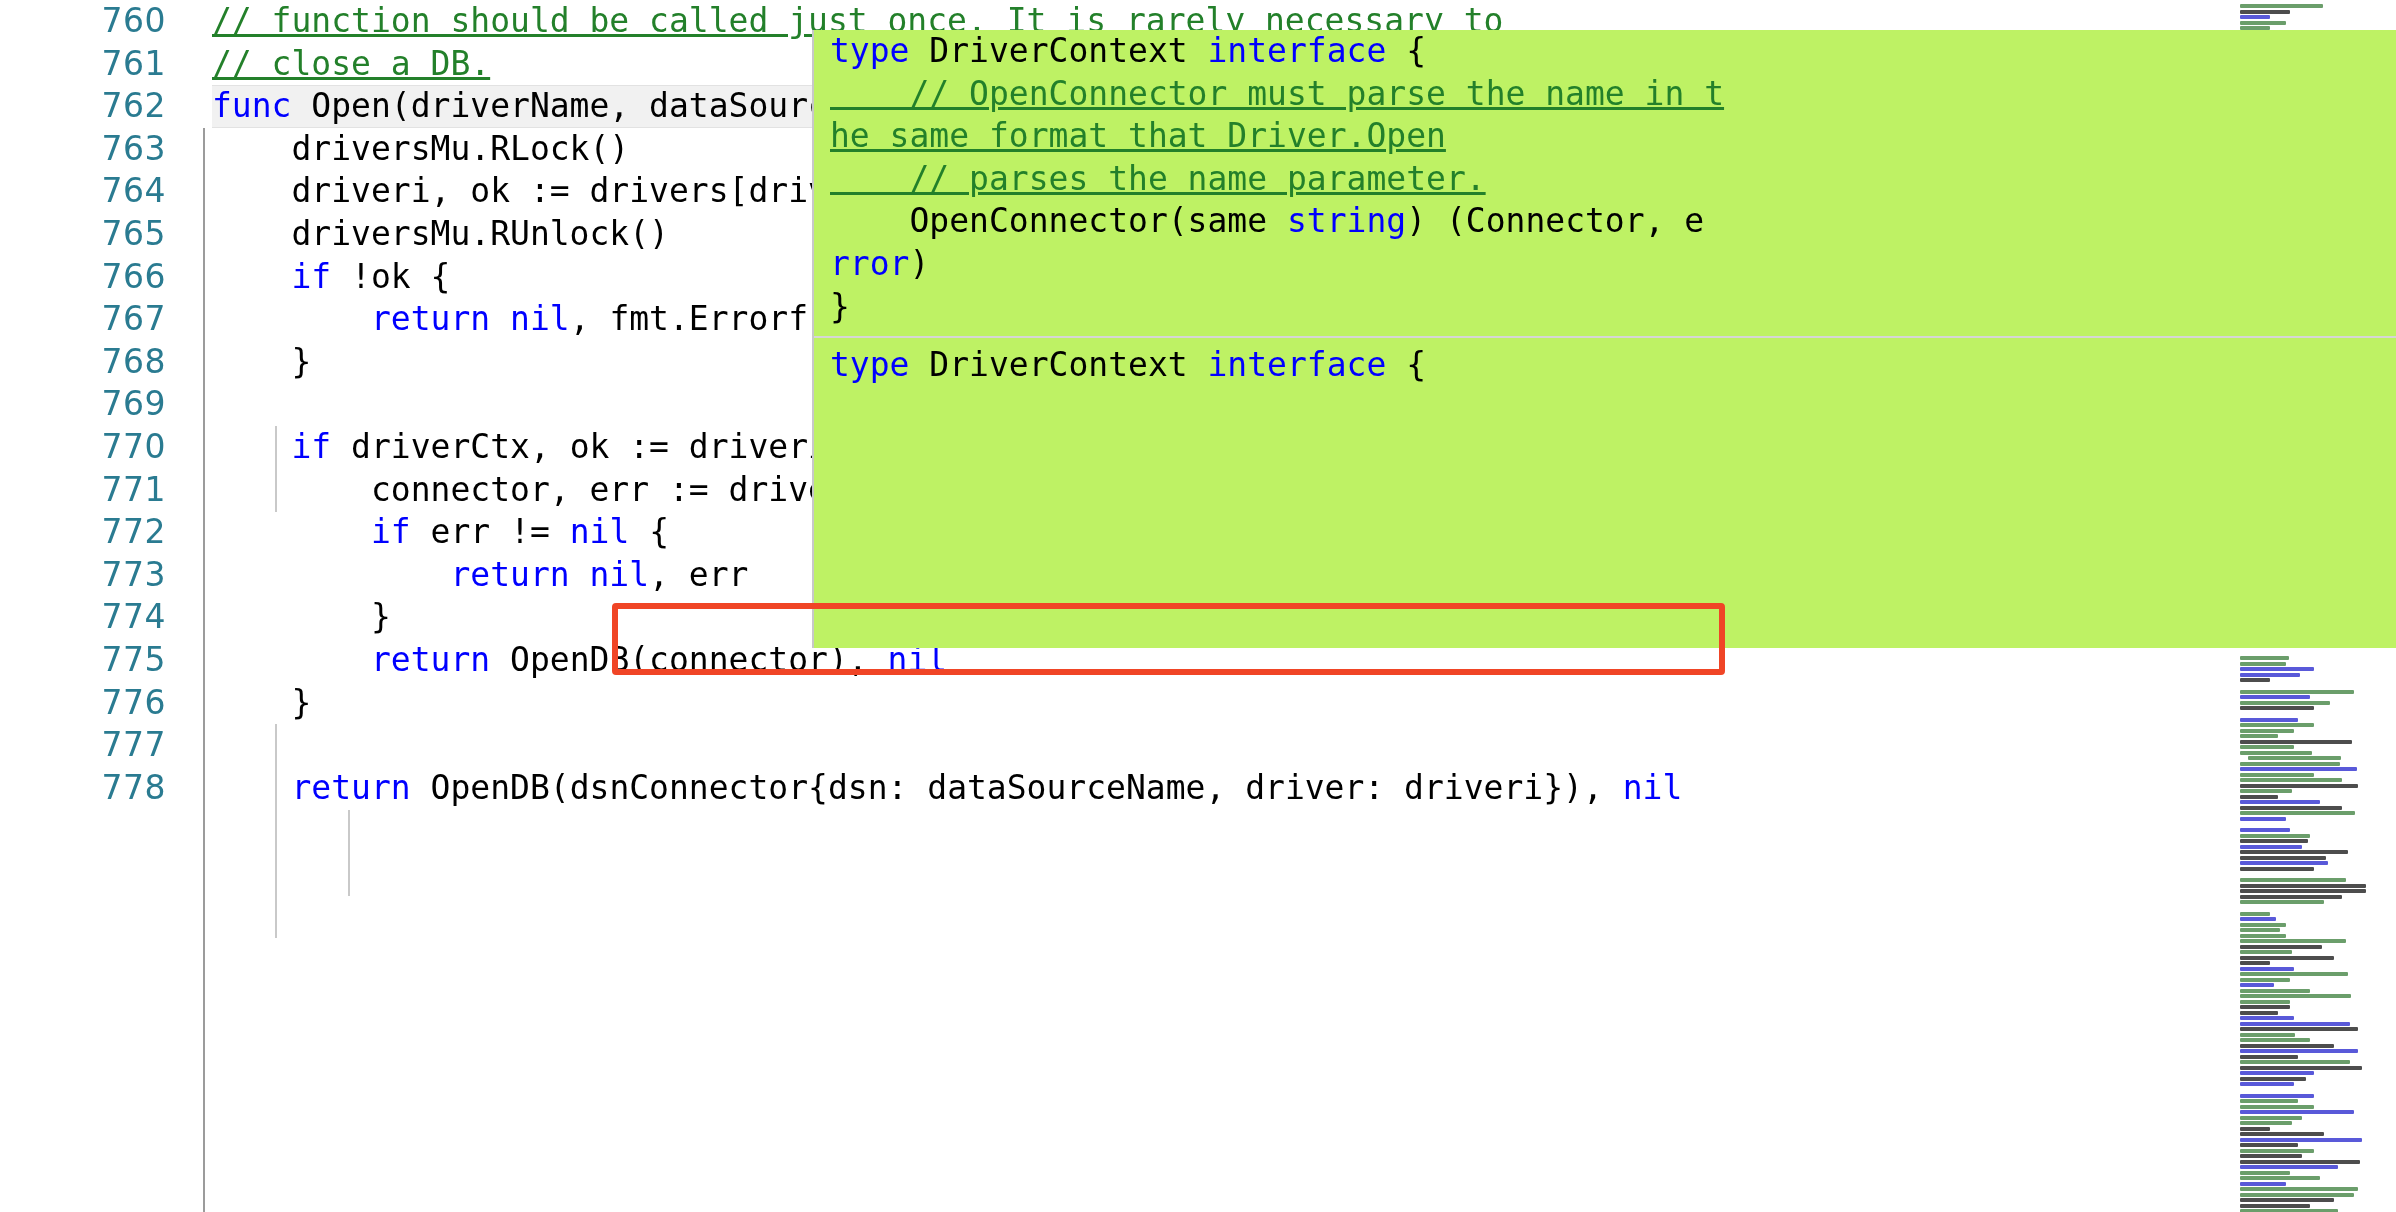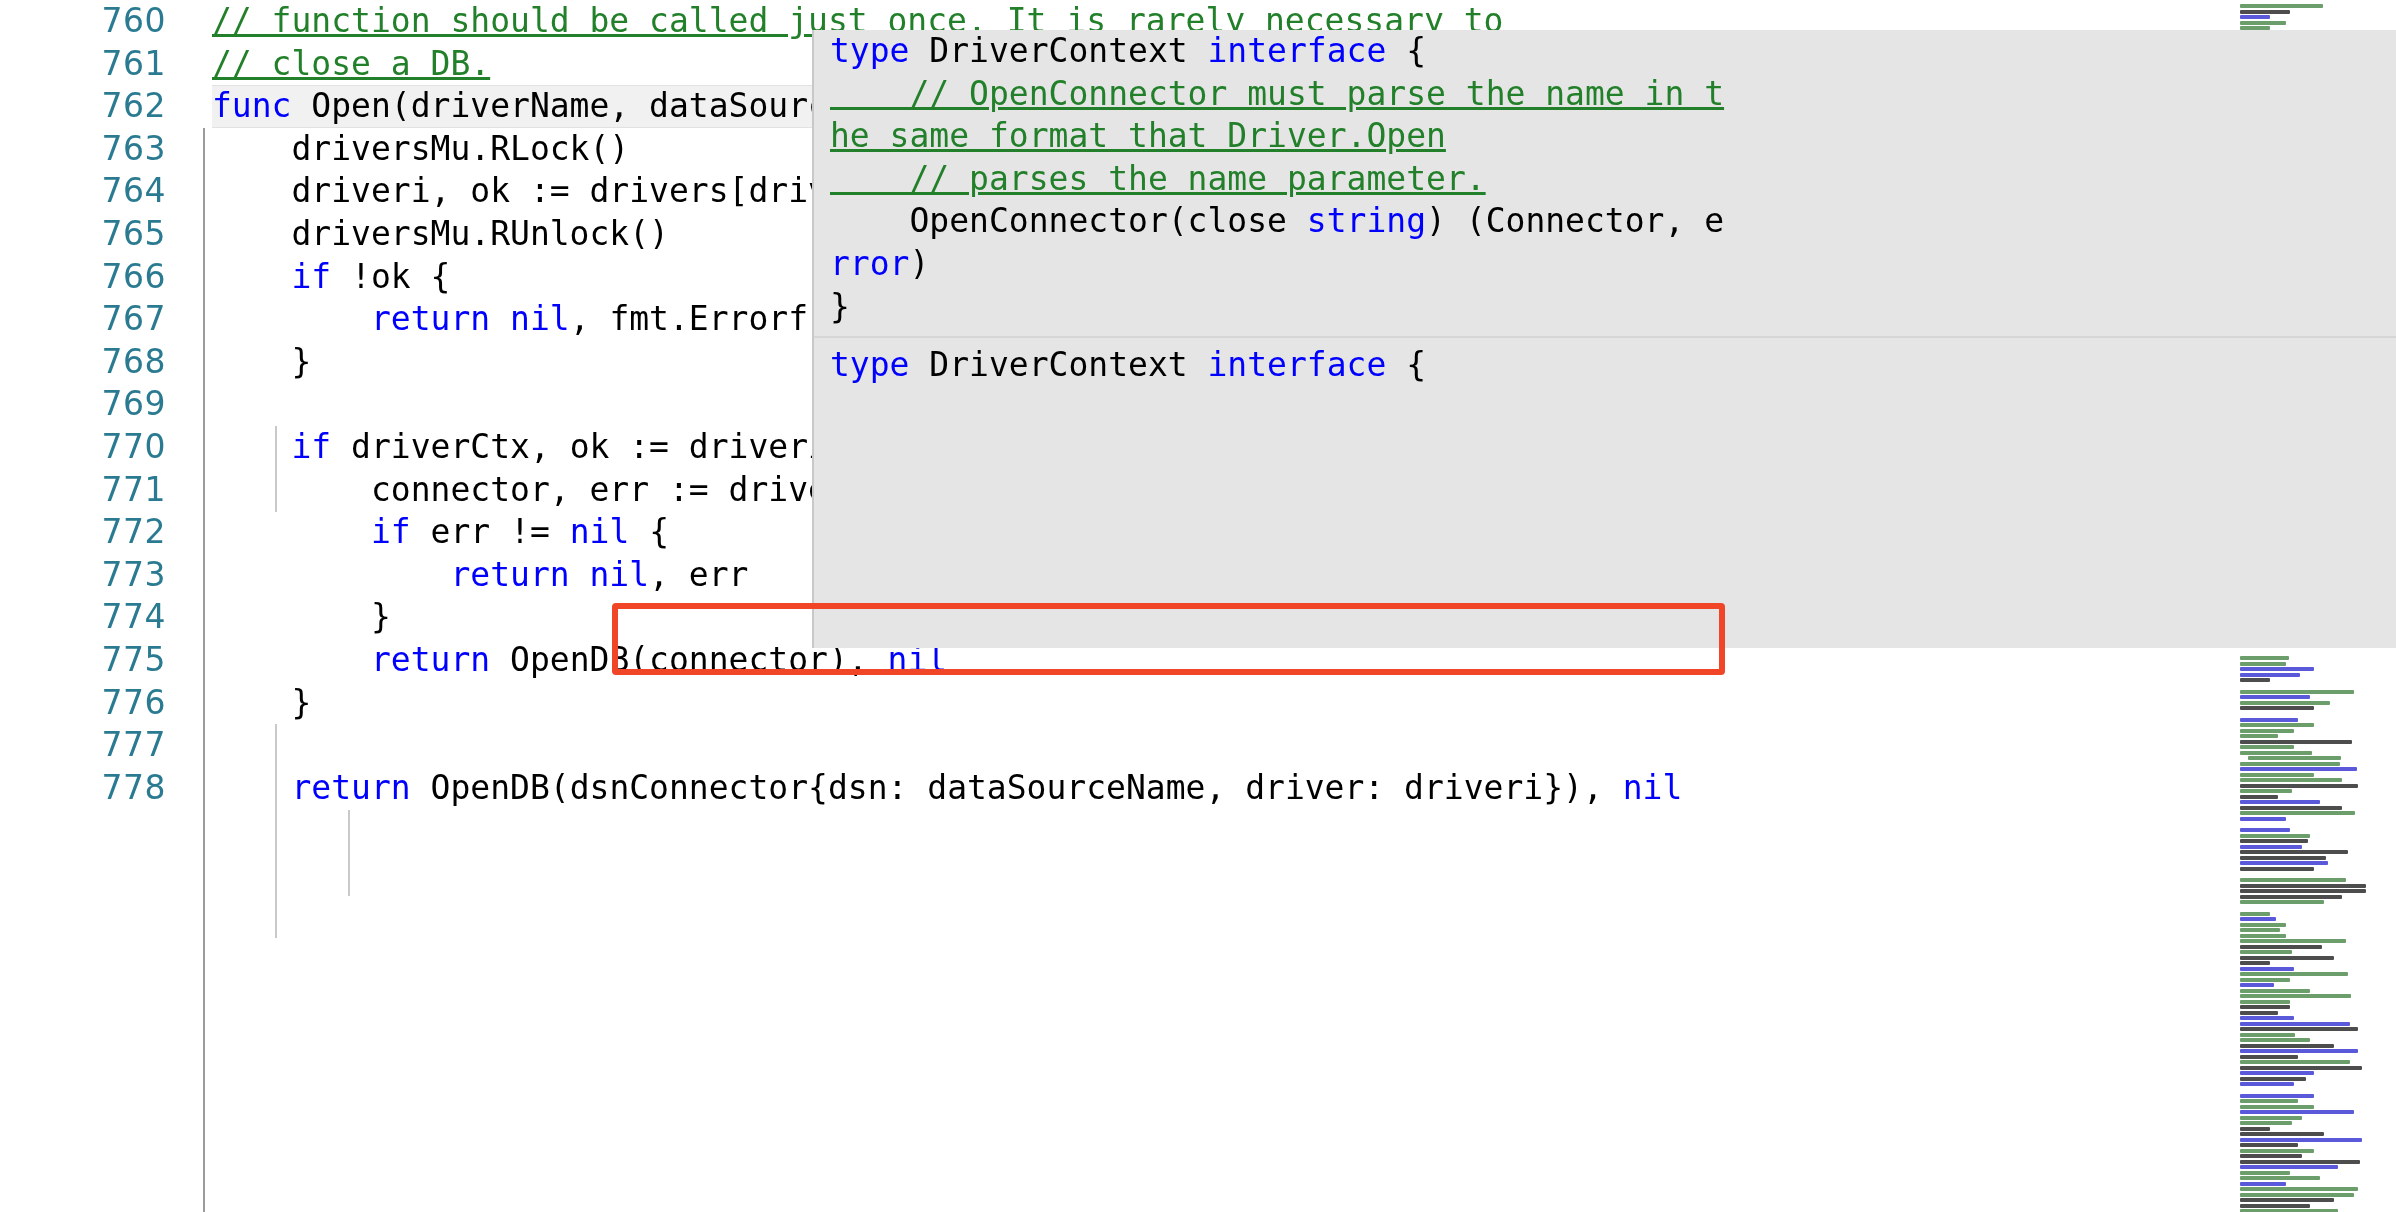--- a/index.html
+++ b/index.html
@@ -94,21 +94,21 @@
     background: #eef3fe;
   }
 
   
   #tooltip {
     position: absolute;
     left: 812px;
     top: 30px;
     width: 1584px;
     height: 618px;
-    background: #e5e5e5;
+    background: #bef264;
     border-left: 2px solid #c8c8c8;
     box-sizing: border-box;
     overflow: hidden;
     z-index: 20;
   }
   .tt-section {
     padding: 0;
   }
   .tt-line {
     height: 42.6px;
@@ -310,21 +310,21 @@
   <div class="guide light" style="left:275px; top:426px; height:86px;"></div>
   <div class="guide light" style="left:275px; top:724px; height:214px;"></div>
   <div class="guide light" style="left:348px; top:810px; height:86px;"></div>
 
   <div id="tooltip">
       <div class="tt-section">
         <div class="tt-line"><span class="kw">type </span><span class="pl">DriverContext </span><span class="kw">interface</span><span class="pl"> {</span></div>
         <div class="tt-line"><span class="cmt">    // OpenConnector must parse the name in t</span></div>
         <div class="tt-line"><span class="cmt">he same format that Driver.Open</span></div>
         <div class="tt-line"><span class="cmt">    // parses the name parameter.</span></div>
-        <div class="tt-line"><span class="pl">    OpenConnector(close </span><span class="kw">string</span><span class="pl">) (Connector, e</span></div>
+        <div class="tt-line"><span class="pl">    OpenConnector(same </span><span class="kw">string</span><span class="pl">) (Connector, e</span></div>
         <div class="tt-line"><span class="kw">rror</span><span class="pl">)</span></div>
         <div class="tt-line"><span class="pl">}</span></div>
       </div>
       <div class="tt-divider"></div>
       <div class="tt-section">
         <div class="tt-line"><span class="kw">type </span><span class="pl">DriverContext </span><span class="kw">interface</span><span class="pl"> {</span></div>
       </div>
     </div>
 
   <div id="redbox"></div>

